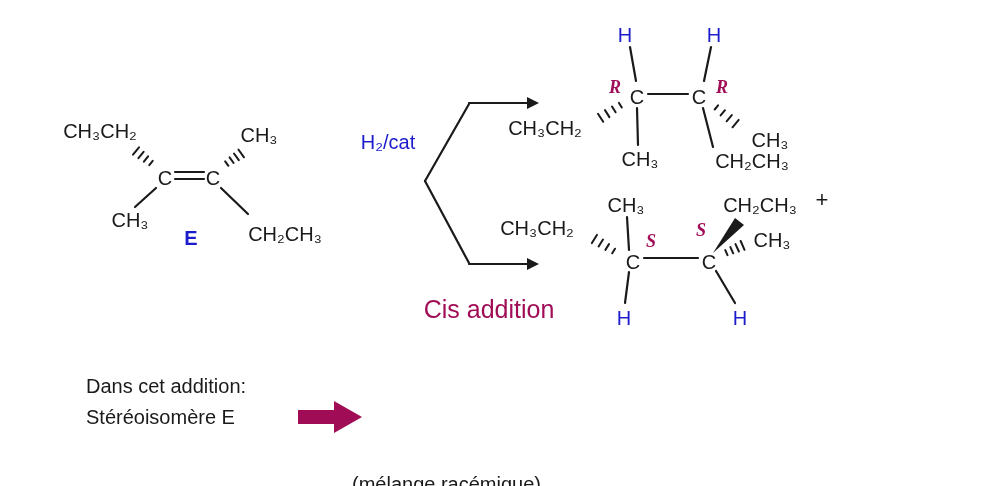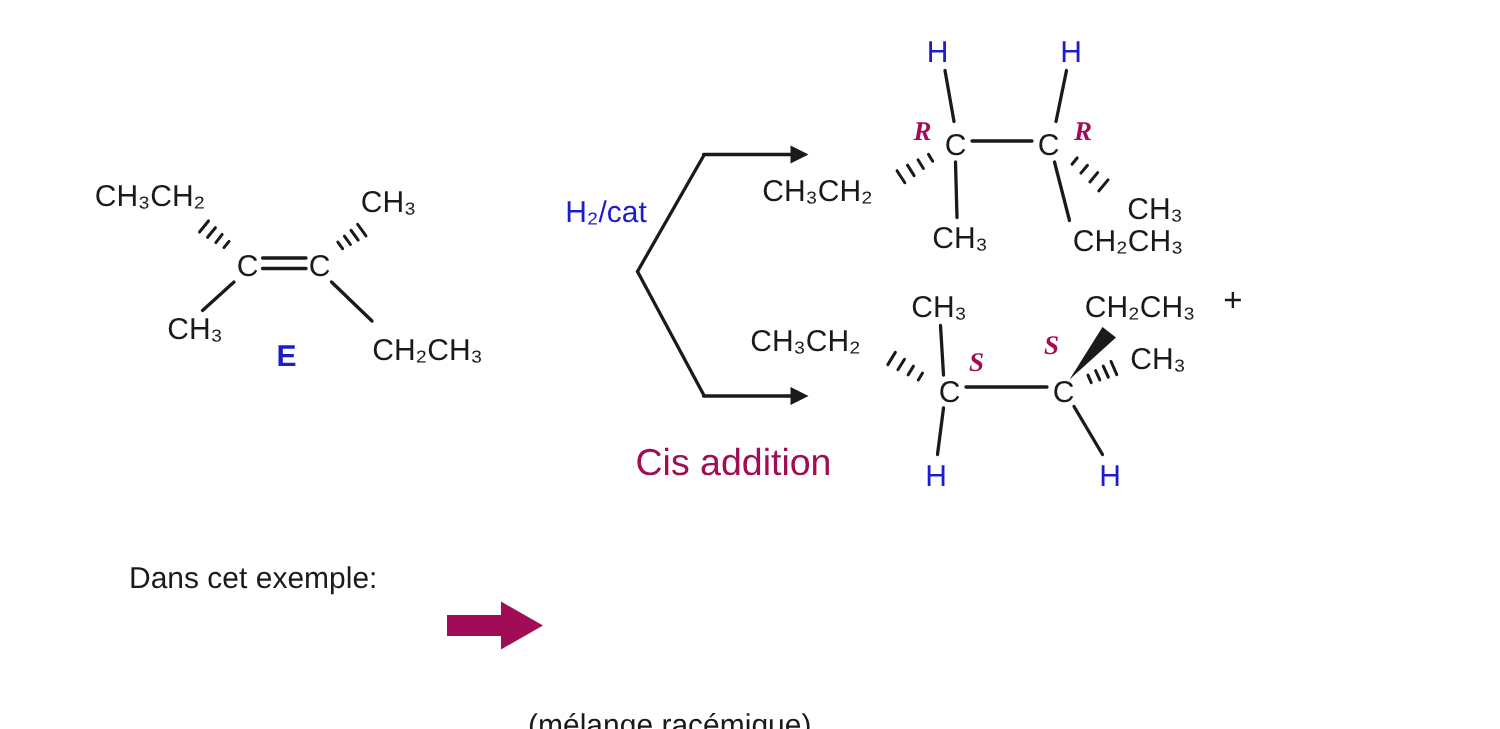--- a/index.html
+++ b/index.html
@@ -69,21 +69,21 @@
   </svg>
 
   <span class="lbl" style="left:100px; top:131px;">CH₃CH₂</span>
   <span class="lbl" style="left:259px; top:135px;">CH₃</span>
   <span class="lbl" style="left:165px; top:178px;">C</span>
   <span class="lbl" style="left:213px; top:178px;">C</span>
   <span class="lbl" style="left:130px; top:220px;">CH₃</span>
   <span class="lbl" style="left:285px; top:234px;">CH₂CH₃</span>
   <span class="lbl blue bold" style="left:191px; top:238px;">E</span>
 
-  <span class="lbl blue" style="left:404px; top:142px;">H₂/cat</span>
+  <span class="lbl blue" style="left:388px; top:142px;">H₂/cat</span>
 
   <span class="lbl blue" style="left:625px; top:35px;">H</span>
   <span class="lbl blue" style="left:714px; top:35px;">H</span>
   <span class="lbl stereo-lbl" style="left:615px; top:87px;">R</span>
   <span class="lbl stereo-lbl" style="left:722px; top:87px;">R</span>
   <span class="lbl" style="left:545px; top:128px;">CH₃CH₂</span>
   <span class="lbl" style="left:637px; top:97px;">C</span>
   <span class="lbl" style="left:699px; top:97px;">C</span>
   <span class="lbl" style="left:640px; top:159px;">CH₃</span>
   <span class="lbl" style="left:770px; top:140px;">CH₃</span>
@@ -97,16 +97,17 @@
   <span class="lbl stereo-lbl" style="left:651px; top:241px;">S</span>
   <span class="lbl stereo-lbl" style="left:701px; top:230px;">S</span>
   <span class="lbl" style="left:633px; top:262px;">C</span>
   <span class="lbl" style="left:709px; top:262px;">C</span>
   <span class="lbl" style="left:772px; top:240px;">CH₃</span>
   <span class="lbl blue" style="left:624px; top:318px;">H</span>
   <span class="lbl blue" style="left:740px; top:318px;">H</span>
 
   <span class="lbl maroon cis" style="left:489px; top:309px;">Cis addition</span>
 
-  <span class="lbl anchor-left" style="left:86px; top:386px;">Dans cet exemple:</span>
+  <span class="lbl anchor-left" style="left:86px; top:386px;">Dans cet addition:</span>
+  <span class="lbl anchor-left" style="left:86px; top:417px;">Stéréoisomère E</span>
   <span class="lbl anchor-left" style="left:352px; top:452px;margin-top:32px;">(mélange racémique)</span>
 
 </div>
 
 </body></html>

